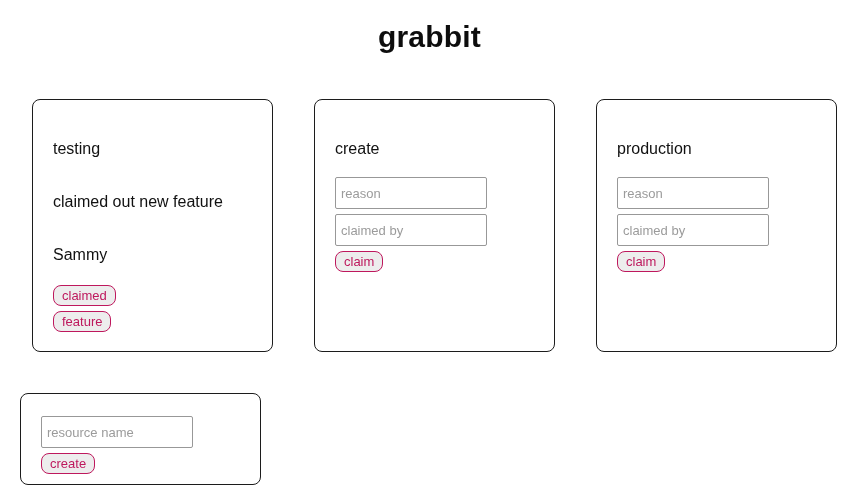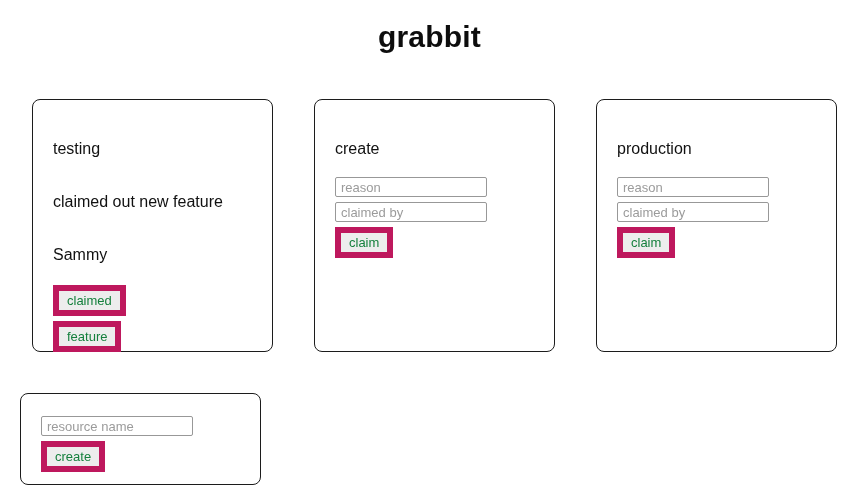--- a/index.html
+++ b/index.html
@@ -48,44 +48,44 @@
   }
   .claim-text {
     margin: 35px 0 0 0;
     font-size: 16px;
     line-height: 18px;
     color: #111111;
   }
   input[type="text"] {
     display: block;
     width: 152px;
-    height: 20px;
+    height: 32px;
     margin: 19px 0 0 0;
     padding: 1px 5px;
     font-family: "Liberation Sans", sans-serif;
     font-size: 13px;
     color: #111111;
     border: 1px solid #989898;
     border-radius: 2px;
     background: #ffffff;
     outline: none;
   }
   input[type="text"] + input[type="text"] { margin-top: 5px; }
   input[type="text"]::placeholder { color: #9b9b9b; opacity: 1; }
   .btn {
     display: block;
     margin: 5px 0 0 0;
     padding: 2px 8px;
     font-family: "Liberation Sans", sans-serif;
     font-size: 13px;
     line-height: 15px;
-    color: #15803d;
+    color: #be185d;
     background: #ededed;
-    border: 6px solid #be185d;
-    border-radius: 0;
+    border: 1px solid #be185d;
+    border-radius: 8px;
     cursor: pointer;
   }
   .btn.first-after-text { margin-top: 21px; }
   .card.small input[type="text"] { margin-top: 2px; }
 </style>
 </head>
 <body>
 
 <h1 class="app-title">grabbit</h1>
 

